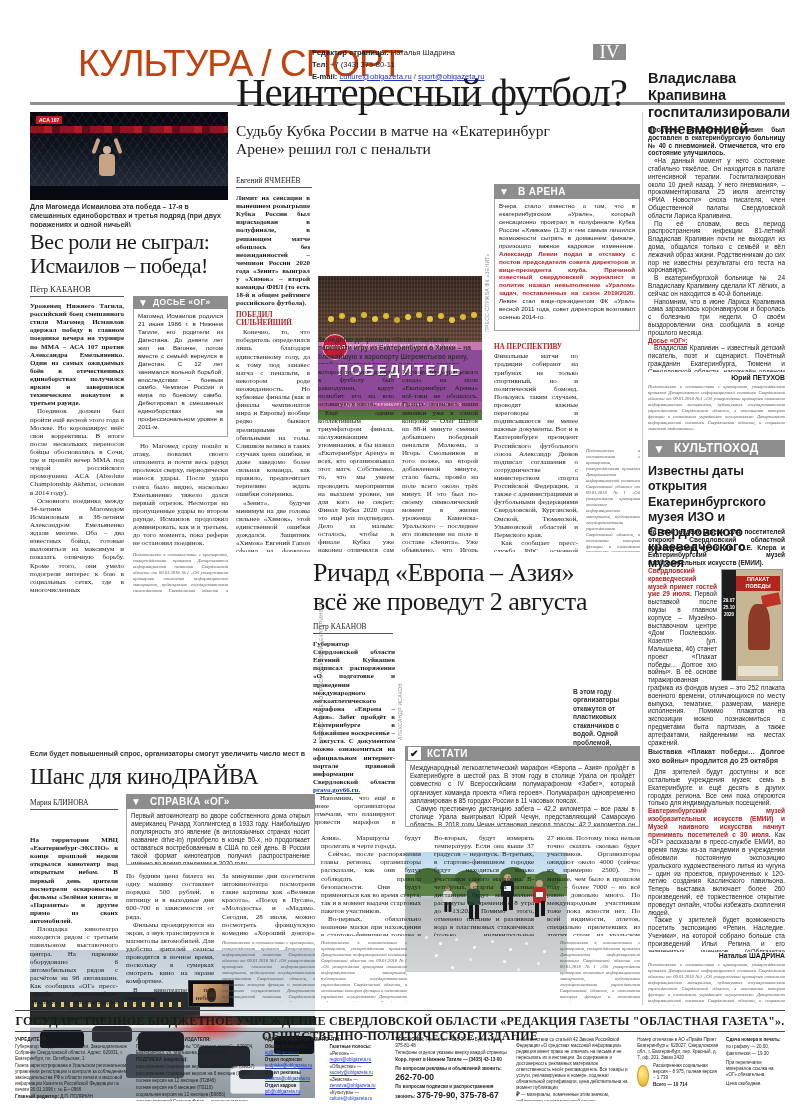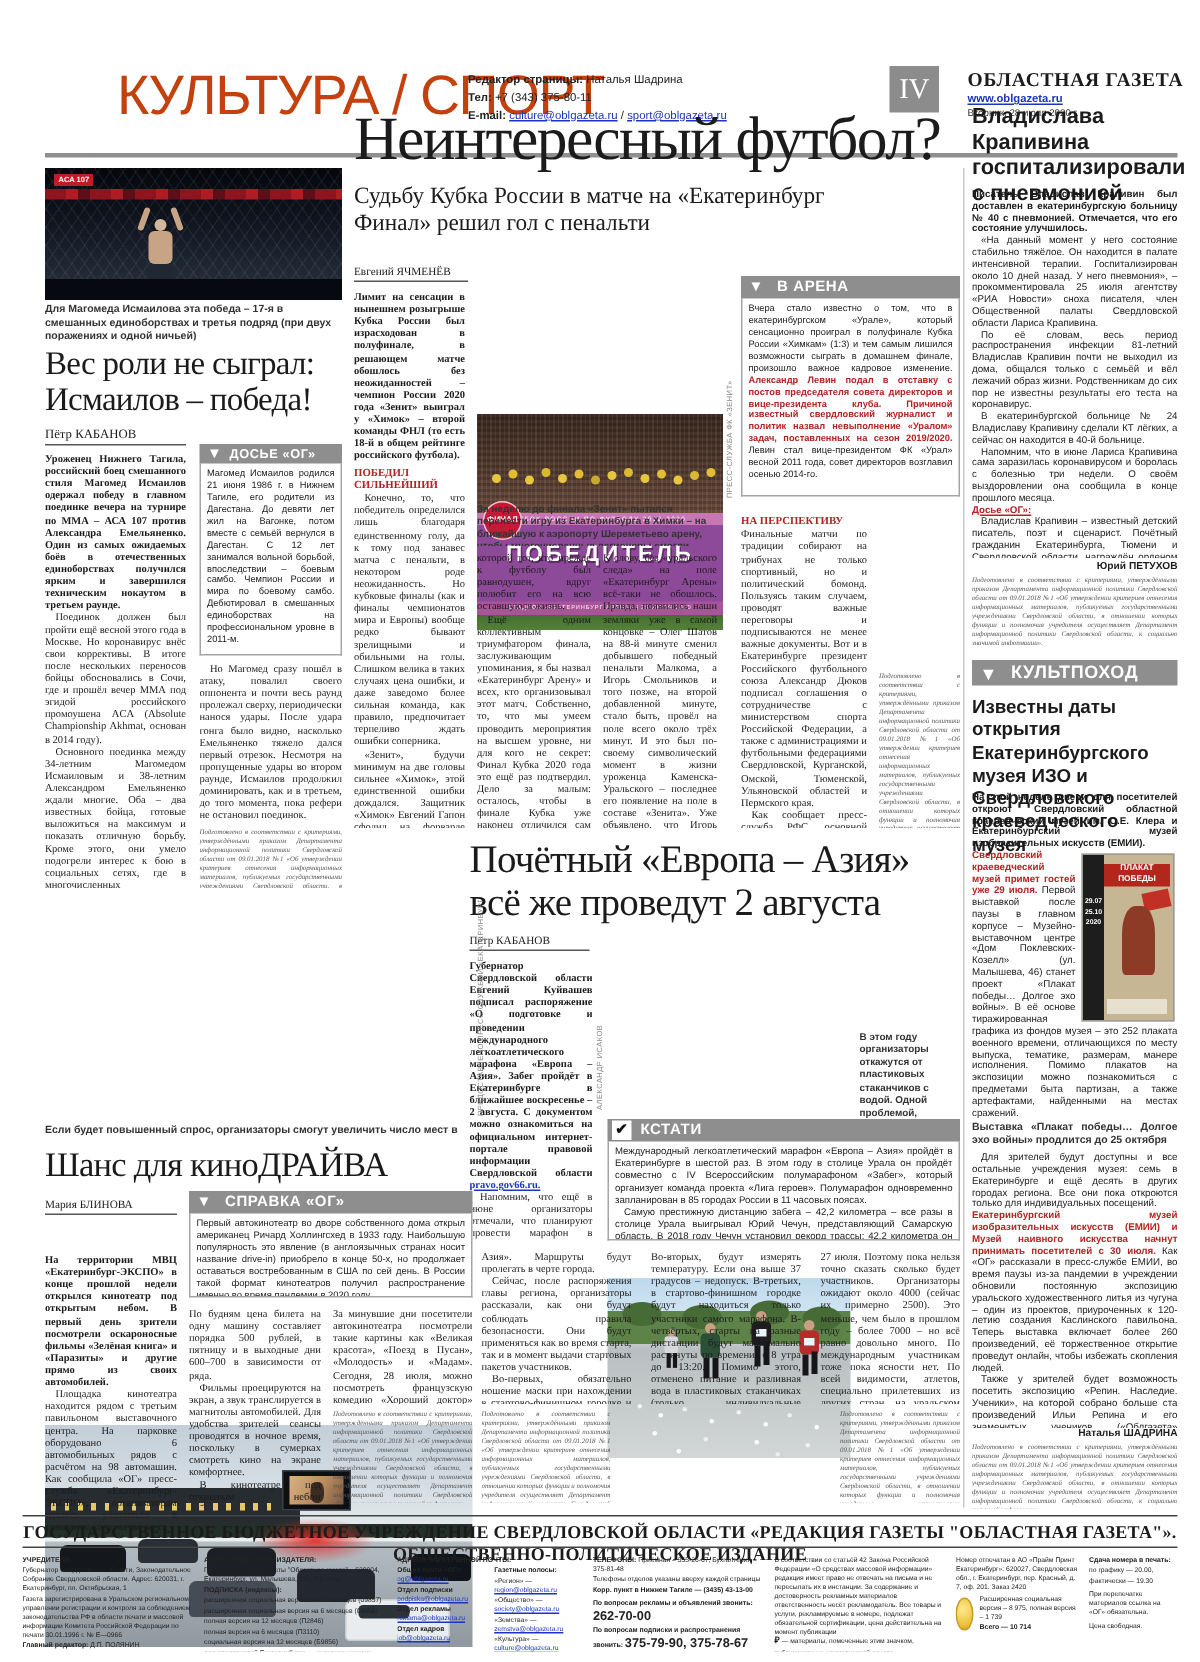--- a/index.html
+++ b/index.html
@@ -2,21 +2,21 @@
 <html><head>
 <meta charset="utf-8">
 <style>
   *{box-sizing:border-box;margin:0;padding:0;}
   html,body{background:#d8d8d8;}
   .page{position:relative;width:800px;height:1108px;background:#ffffff;font-family:"Liberation Serif",serif;color:#1b1b1b;overflow:hidden;margin:0 auto;}
   .abs{position:absolute;}
   
   .kult{font-family:"Liberation Sans",sans-serif;font-weight:normal;font-size:37px;letter-spacing:-1px;color:#c2410c;line-height:1;margin-left:48px;}
   .edline{font-family:"Liberation Sans",sans-serif;font-size:7.6px;line-height:1.55;color:#222;}
-  .pgnum{width:33px;height:31px;background:#8c8c8c;color:#fff;font-family:"Liberation Serif",serif;font-size:19px;display:flex;align-items:center;justify-content:center;}
+  .pgnum{width:33px;height:16px;background:#8c8c8c;color:#fff;font-family:"Liberation Serif",serif;font-size:19px;display:flex;align-items:center;justify-content:center;}
   .masthead1{font-family:"Liberation Serif",serif;font-weight:bold;font-size:13px;letter-spacing:.5px;}
   .masthead2{font-family:"Liberation Sans",sans-serif;font-weight:bold;font-size:7.5px;}
   .masthead3{font-family:"Liberation Sans",sans-serif;font-size:6.5px;color:#333;margin-top:2px;}
   .hrule{background:#8f8f8f;}
   .vrule{background:#c9c9c9;}
   .blu{color:#1d34bd;text-decoration:underline;cursor:pointer;}
   
   .h-main{font-size:41px;line-height:1;letter-spacing:-1px;font-weight:400;}
   .h-sub{font-size:15.5px;line-height:1.15;}
   .h-mma{font-size:22px;line-height:1.08;letter-spacing:-.5px;}
@@ -105,25 +105,20 @@
 
 <div class="page">
 
   <div class="abs kult" style="left:30px;top:45px;">КУЛЬТУРА / СПОРТ</div>
   <div class="abs edline" style="left:312px;top:47px;width:220px;">
     <div><b>Редактор страницы:</b> <span>Наталья Шадрина</span></div>
     <div><b>Тел:</b> <span>+7 (343) 375-80-11</span></div>
     <div><b>E-mail:</b> <span class="blu">culture@oblgazeta.ru</span><span> / </span><span class="blu">sport@oblgazeta.ru</span></div>
   </div>
   <div class="abs pgnum" style="left:593px;top:44px;">IV</div>
-  <div class="abs" style="left:645px;top:45px;width:145px;">
-    <div class="masthead1">ОБЛАСТНАЯ ГАЗЕТА</div>
-    <div class="masthead2 blu">www.oblgazeta.ru</div>
-    <div class="masthead3">Вторник, 28 июля 2020 г.</div>
-  </div>
   <div class="abs hrule" style="left:30px;top:102px;width:755px;height:3px;"></div>
   <div class="abs vrule" style="left:642px;top:112px;width:1px;height:893px;"></div>
 
   <div class="abs ph ph-mma" style="left:30px;top:112px;width:198px;height:88px;">
     <div class="mma-mesh"></div>
     <div class="mma-led"></div>
     <div class="mma-aca">ACA 107</div>
     <div class="mma-fighter">
       <div class="mma-arm mma-armL"></div>
         <div class="mma-arm mma-armR"></div>
@@ -146,21 +141,21 @@
     <div class="gbox" style="height:128px;">Магомед Исмаилов родился 21 июня 1986 г. в Нижнем Тагиле, его родители из Дагестана. До девяти лет жил на Вагонке, потом вместе с семьёй вернулся в Дагестан. С 12 лет занимался вольной борьбой, впоследствии – боевым самбо. Чемпион России и мира по боевому самбо. Дебютировал в смешанных единоборствах на профессиональном уровне в 2011-м.</div>
   </div>
   <div class="abs bt" style="left:133px;top:442px;width:95px;height:106px;">
     <p>Но Магомед сразу пошёл в атаку, повалил своего оппонента и почти весь раунд пролежал сверху, периодически нанося удары. После удара гонга было видно, насколько Емельяненко тяжело дался первый отрезок. Несмотря на пропущенные удары во втором раунде, Исмаилов продолжил доминировать, как и в третьем, до того момента, пока рефери не остановил поединок.</p>
     <p>– Вы не понимаете, что для меня значит эта победа, – сказал после боя Исмаилов. –  Когда я смотрел на это противостояние, я думал: «Ала, да как с ним вообще можно выходить, драться?! Это же сумасшедшая большая машина!» Но сегодня я вышел и победил. У меня много положительных эмоций и мало слов.</p>
 
   </div>
   <div class="abs disc" style="left:133px;top:552px;width:95px;height:40px;">Подготовлено в соответствии с критериями, утверждёнными приказом Департамента информационной политики Свердловской области от 09.01.2018 №1 «Об утверждении критериев отнесения информационных материалов, публикуемых государственными учреждениями Свердловской области, в отношении которых функции и полномочия учредителя осуществляет Департамент информационной политики Свердловской области, к социально значимой информации».</div>
 
   <div class="abs h-main" style="left:236px;top:72px;width:404px;">Неинтересный футбол?</div>
-  <div class="abs h-sub" style="left:236px;top:122px;width:340px;">Судьбу Кубка России в матче на «Екатеринбург Финал» решил гол с пенальти</div>
+  <div class="abs h-sub" style="left:236px;top:122px;width:340px;">Судьбу Кубка России в матче на «Екатеринбург Арене» решил гол с пенальти</div>
   <div class="abs auth" style="left:236px;top:176px;width:76px;font-size:7.5px;">Евгений ЯЧМЕНЁВ</div>
   <div class="abs bt" style="left:236px;top:194px;width:74px;height:358px;">
     <p class="ni lead">Лимит на сенсации в нынешнем розыгрыше Кубка России был израсходован в полуфинале, в решающем матче обошлось без неожиданностей – чемпион России 2020 года «Зенит» выиграл у «Химок» – второй команды ФНЛ (то есть 18-й в общем рейтинге российского футбола).</p>
     <div class="sub">ПОБЕДИЛ СИЛЬНЕЙШИЙ</div>
     <p>Конечно, то, что победитель определился лишь благодаря единственному голу, да к тому под занавес матча с пенальти, в некотором роде неожиданность. Но кубковые финалы (как и финалы чемпионатов мира и Европы) вообще редко бывают зрелищными и обильными на голы. Слишком велика в таких случаях цена ошибки, и даже заведомо более сильная команда, как правило, предпочитает терпеливо ждать ошибки соперника.</p>
     <p>«Зенит», будучи минимум на две головы сильнее «Химок», этой единственной ошибки дождался. Защитник «Химок» Евгений Гапон сфолил на форварде питерской команды Малкоме, и Артём Дзюба реализовал пенальти. Хотя на последних секундах «Зенит» чуть за такой рационализм не расплатился – из выгоднейшей позиции игрок «Химок» попал в штангу, откуда мяч отскочил в руки вратаря Михаила Кержакова.</p>
   </div>
   <div class="abs ph ph-fb" style="left:318px;top:188px;width:164px;height:144px;">
     <div class="fb-crowd"></div>
     <div class="fb-dots"></div>
@@ -193,21 +188,21 @@
   </div>
   <div class="abs bt" style="left:494px;top:340px;width:84px;height:212px;">
     <div class="sub">НА ПЕРСПЕКТИВУ</div>
     <p class="ni">Финальные матчи по традиции собирают на трибунах не только спортивный, но и политический бомонд. Пользуясь таким случаем, проводят важные переговоры и подписываются не менее важные документы. Вот и в Екатеринбурге президент Российского футбольного союза Александр Дюков подписал соглашения о сотрудничестве с министерством спорта Российской Федерации, а также с администрациями и футбольными федерациями Свердловской, Курганской, Омской, Тюменской, Ульяновской областей и Пермского края.</p>
     <p>Как сообщает пресс-служба РФС, основной целью подписанных соглашений является реализация проекта «Спорт – норма жизни» и выполнение стратегии развития футбола в России до 2030 года.</p>
 
   </div>
   <div class="abs disc" style="left:586px;top:448px;width:54px;height:104px;">Подготовлено в соответствии с критериями, утверждёнными приказом Департамента информационной политики Свердловской области от 09.01.2018 №1 «Об утверждении критериев отнесения информационных материалов, публикуемых государственными учреждениями Свердловской области, в отношении которых функции и полномочия учредителя осуществляет Департамент информационной политики Свердловской области, к социально значимой информации».</div>
 
   <div class="abs h-mar" style="left:313px;top:558px;width:330px;">
-    <div>Почётный «Европа – Азия»</div>
+    <div>Ричард «Европа – Азия»</div>
     <div>всё же проведут 2 августа</div>
   </div>
   <div class="abs auth" style="left:313px;top:622px;width:80px;font-size:7.5px;">Пётр КАБАНОВ</div>
   <div class="abs bt" style="left:313px;top:640px;width:82px;height:188px;">
     <p class="ni lead"><span>Губернатор Свердловской области Евгений Куйвашев подписал распоряжение «О подготовке и проведении международного легкоатлетического марафона «Европа – Азия». Забег пройдёт в Екатеринбурге в ближайшее воскресенье – 2 августа. С документом можно ознакомиться на официальном интернет-портале правовой информации Свердловской области</span> <span class="blu">pravo.gov66.ru.</span></p>
     <p>Напомним, что ещё в июне организаторы отмечали, что планируют провести марафон в августе. Тогда же стало известно, что традиционный маршрут претерпит изменения. Так, участники будут стартовать и финишировать на Октябрьской площади, в районе Театра драмы. Дистанции будут следующие: 1 520 метров, 5, 10, 21,1 и 42,2 километра. И, что важно, в этот раз участники не будут добегать до стелы «Европа –</p>
   </div>
   <div class="abs vcred" style="left:397px;top:622px;height:118px;">АЛЕКСАНДР ИСАКОВ</div>
   <div class="abs ph ph-run" style="left:405px;top:620px;width:162px;height:120px;">
     <div class="run-trees">

